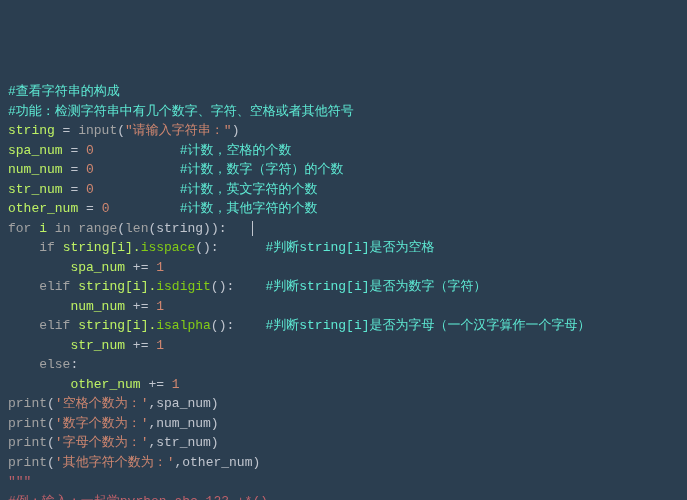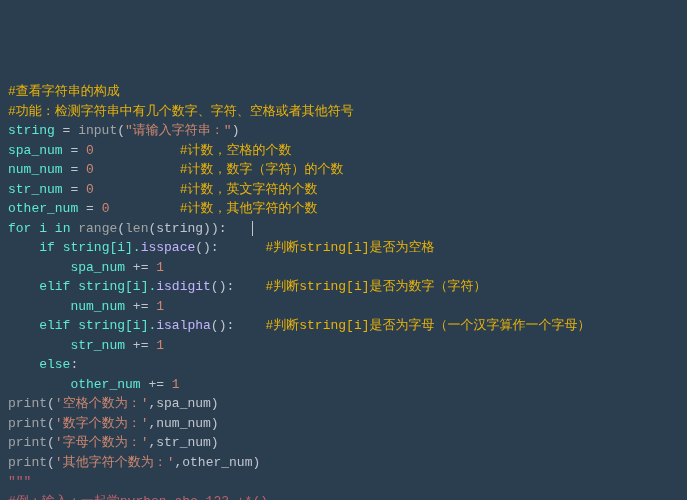--- a/index.html
+++ b/index.html
@@ -9,27 +9,27 @@
     font-family: "Consolas", "Courier New", monospace;
     font-size: 13px;
     line-height: 1.5;
     color: #c0c5ce;
     white-space: pre;
     width: 687px;
     height: 500px;
     box-sizing: border-box;
     overflow: hidden;
   }
-  .c-comment   { color: #eab308; }
-  .c-keyword   { color: #5eead4; }
+  .c-comment   { color: #5eead4; }
+  .c-keyword   { color: #a3a3a3; }
   .c-builtin   { color: #a3a3a3; }
   .c-string    { color: #d08770; }
   .c-number    { color: #d08770; }
-  .c-ident     { color: #5eead4; }
-  .c-func      { color: #c4b5fd; }
+  .c-ident     { color: #bef264; }
+  .c-func      { color: #84cc16; }
   .c-op        { color: #c0c5ce; }
   .c-docstr    { color: #bf616a; }
   .cursor {
     display: inline-block;
     width: 1px;
     height: 15px;
     background: #c0c5ce;
     vertical-align: middle;
     margin-left: 2px;
   }

